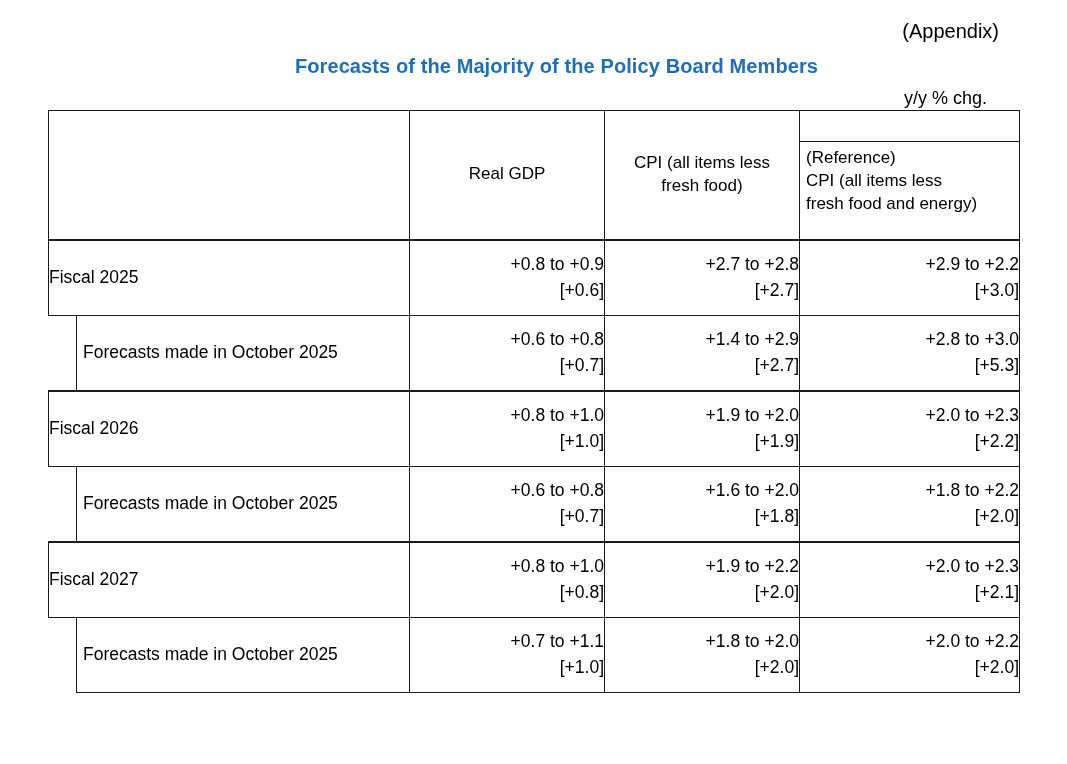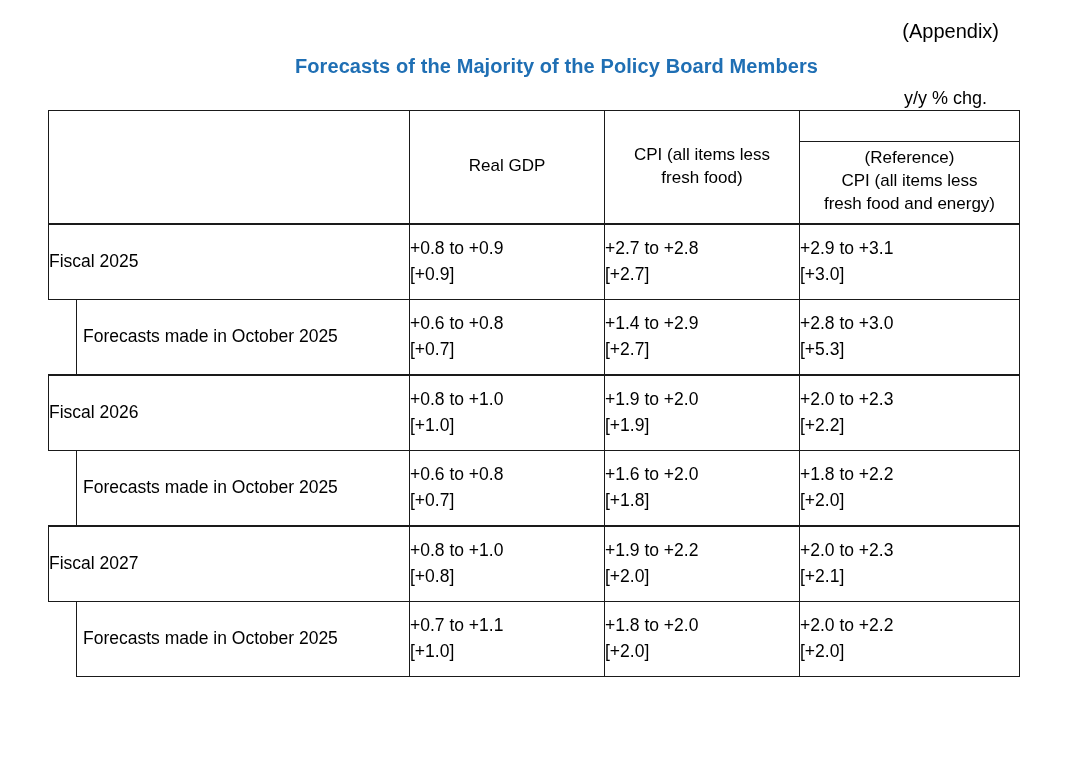--- a/index.html
+++ b/index.html
@@ -82,36 +82,36 @@
   }
   
   td.ref-head {
     vertical-align: bottom;
     padding: 0;
   }
   .ref-box {
     border: 1px solid #1a1a1a;
     border-bottom: none;
     margin: 30px -1px -1px -1px;
-    padding: 5px 6px 8px 6px;
-    text-align: center;
+    padding: 5px 6px 24px 6px;
+    text-align: left;
     line-height: 1.35;
   }
 
   .row-label {
     font-size: 17.5px;
     padding: 10px 0 10px 14px;
     text-align: left;
     height: 74px;
   }
   .row-label.sub {
     padding-left: 6px;
   }
   .val {
-    text-align: left;
+    text-align: right;
     line-height: 1.45;
     font-size: 17.5px;
     height: 74px;
     padding: 8px 4px;
     margin-top: 12px;
   }
   .val .range { display: block; }
   .val .median { display: block; }
 
   .nb { border: none !important; }
@@ -160,28 +160,28 @@
             <span>CPI (all items less</span><br>
             <span>fresh food and energy)</span>
           </div>
         </td>
       </tr>
 
       <tr>
         <td class="row-label thick-top" colspan="2">Fiscal 2025</td>
         <td class="val thick-top">
           <span class="range">+0.8 to +0.9</span>
-          <span class="median">[+0.9]</span>
+          <span class="median">[+0.6]</span>
         </td>
         <td class="val thick-top">
           <span class="range">+2.7 to +2.8</span>
           <span class="median">[+2.7]</span>
         </td>
         <td class="val thick-top">
-          <span class="range">+2.9 to +3.1</span>
+          <span class="range">+2.9 to +2.2</span>
           <span class="median">[+3.0]</span>
         </td>
       </tr>
 
       <tr>
         <td class="nb"></td>
         <td class="row-label sub">Forecasts made in October 2025</td>
         <td class="val">
           <span class="range">+0.6 to +0.8</span>
           <span class="median">[+0.7]</span>

